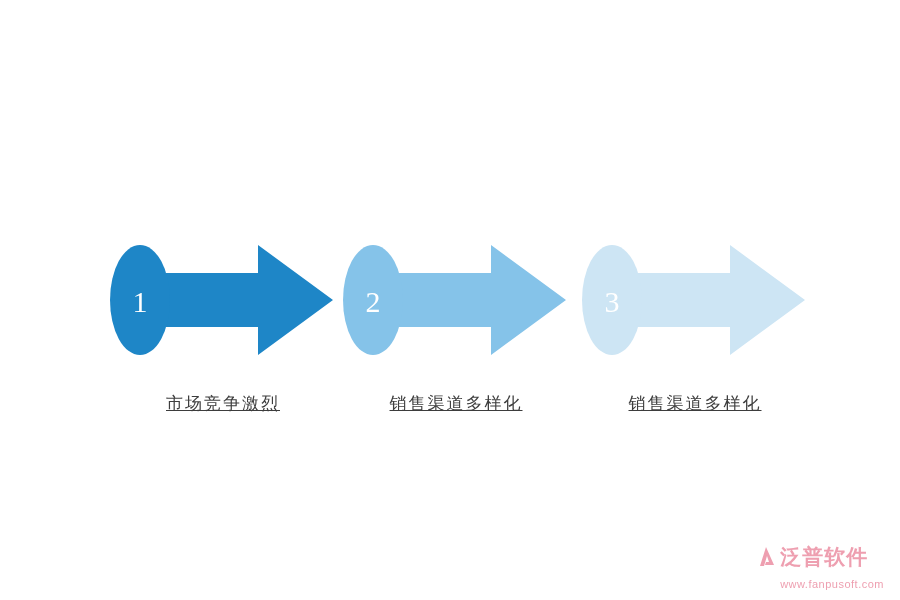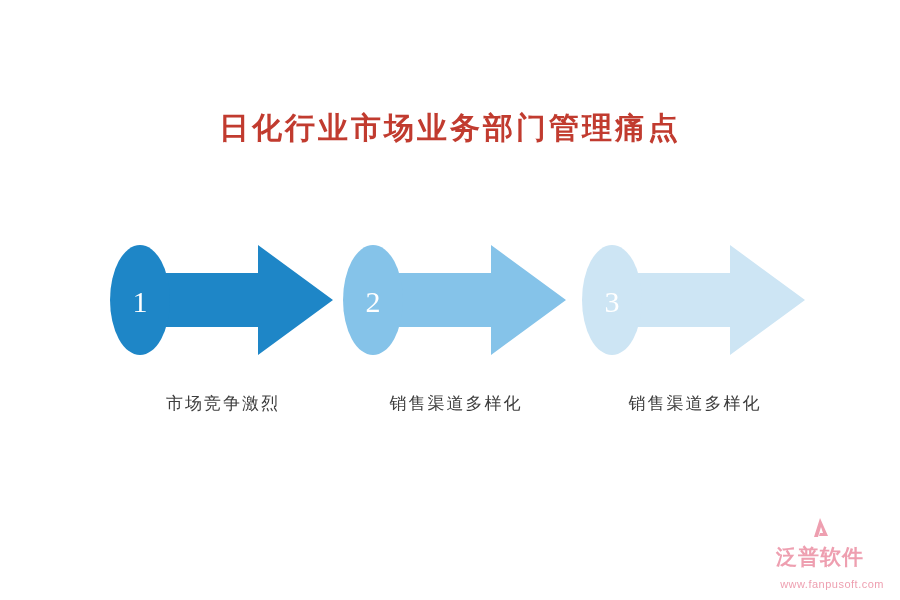--- a/index.html
+++ b/index.html
@@ -37,61 +37,60 @@
   .step-unit svg {
     display: block;
   }
   .step-label {
     margin-top: 32px;
     font-size: 17px;
     letter-spacing: 2px;
     color: #3d3d3d;
     white-space: nowrap;
     text-align: center;
+    text-decoration: underline;
   }
   .unit-1 { left: 108px; }
   .unit-2 { left: 341px; }
   .unit-3 { left: 580px; }
   .step-number {
     font-family: "Liberation Serif", serif;
     font-size: 30px;
     fill: #ffffff;
   }
   .footer {
     position: absolute;
     right: 16px;
     bottom: 10px;
     text-align: left;
     color: #ee9fb0;
   }
   .footer-row {
     display: flex;
     align-items: center;
     gap: 4px;
-    flex-direction: column;
   }
   .brand-name {
     font-size: 21px;
     font-weight: bold;
     letter-spacing: 1px;
   }
   .brand-url {
     font-size: 11px;
     margin-top: 7px;
     padding-left: 24px;
     letter-spacing: 0.5px;
     font-family: "Liberation Sans", sans-serif;
   }
 </style>
 </head>
 <body>
 
 <div class="canvas">
 
-  <div class="title">日化行业市场业务部门管理痛点</div>
 
   <div class="step-unit unit-1">
     <svg width="230" height="120" viewBox="0 0 230 120">
       <polygon points="32,33 150,33 150,5 225,60 150,115 150,87 32,87" fill="#1e86c7"></polygon>
       <ellipse cx="32" cy="60" rx="30" ry="55" fill="#1e86c7"></ellipse>
       <text x="32" y="61" text-anchor="middle" dominant-baseline="central" class="step-number">1</text>
     </svg>
     <div class="step-label">市场竞争激烈</div>
   </div>
 

